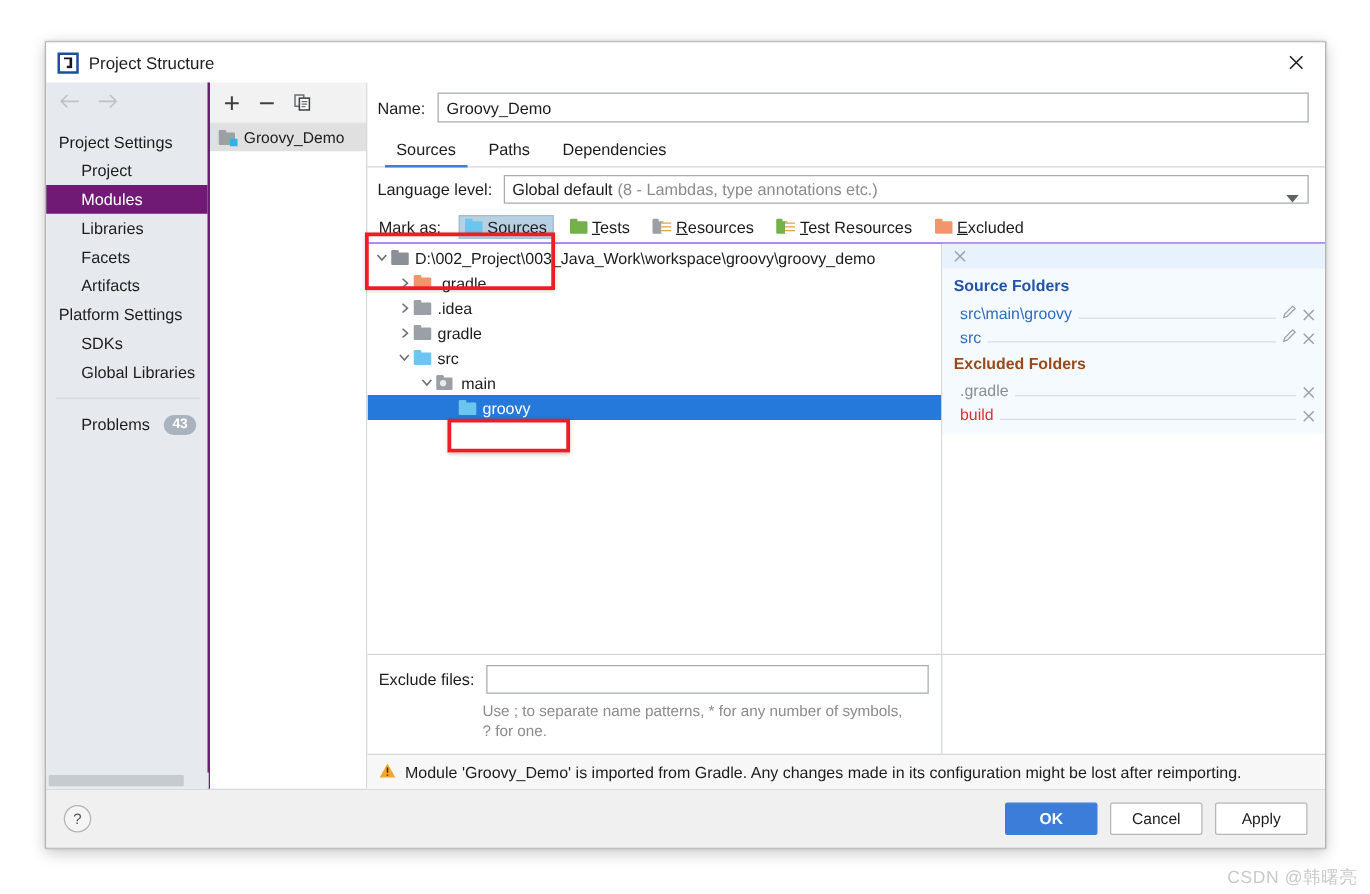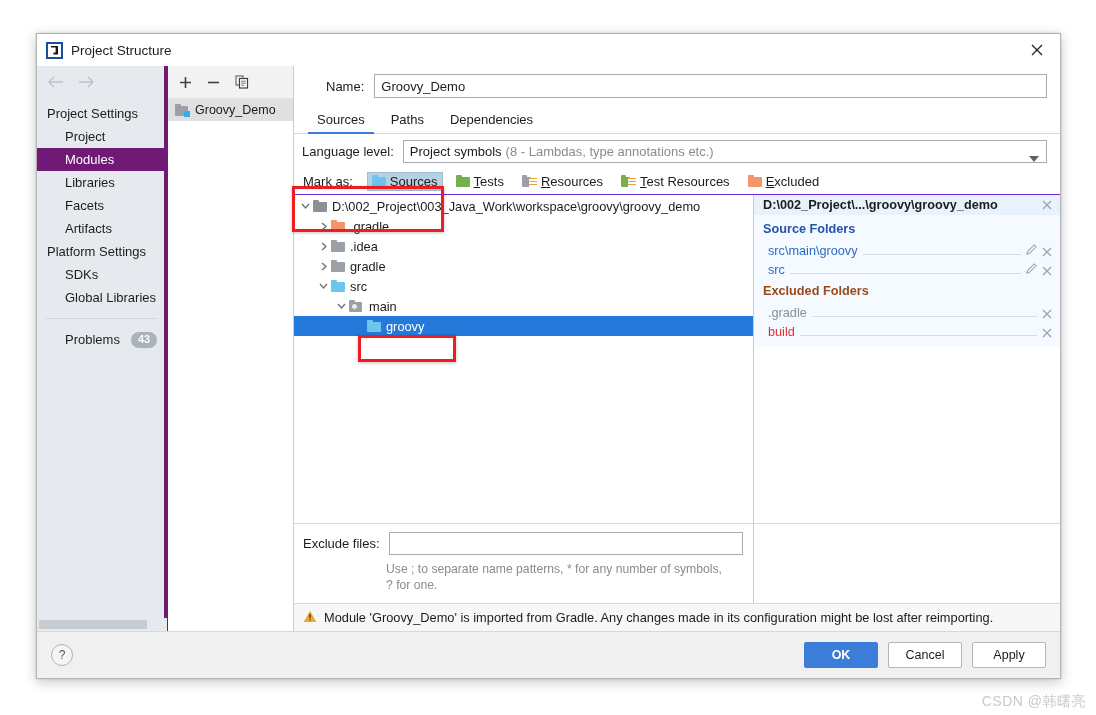--- a/index.html
+++ b/index.html
@@ -48,21 +48,21 @@
   }
   #close-btn svg { display:block; }
 
   
   #body-split { flex: 1 1 auto; display: flex; min-height: 0; background: #ffffff; }
 
   
   #sidebar {
     width: 131px; flex: 0 0 131px;
     background: #e6eaee;
-    border-right: 4px solid #701a75;
+    border-right: 2px solid #701a75;
     display: flex; flex-direction: column;
     position: relative;
   }
   #side-nav {
     height: 33px; flex: 0 0 33px;
     display: flex; align-items: center; padding-left: 10px; gap: 14px;
   }
   .nav-arrow { cursor: default; opacity: .55; }
   #side-list { flex: 1 1 auto; padding-top: 3px; }
   .side-item {
@@ -117,21 +117,21 @@
   
   #main {
     flex: 1 1 auto; min-width: 0;
     background: #ffffff;
     display: flex; flex-direction: column;
     position: relative;
   }
 
   #name-row {
     height: 40px; flex: 0 0 40px;
-    display: flex; align-items: center; padding: 0 13px 0 8px; gap: 10px; margin-left: 24px;
+    display: flex; align-items: center; padding: 0 13px 0 8px; gap: 10px;
   }
   #name-label { font-size: 13px; color: #1c1c1c; }
   #name-input {
     flex: 1 1 auto; height: 24px;
     border: 1px solid #a5acb2; background: #ffffff;
     font-size: 13px; color: #1c1c1c; padding: 0 6px;
     font-family: "Liberation Sans", sans-serif;
   }
 
   #tabs {
@@ -434,21 +434,21 @@
 
       <div id="tabs">
         <div class="tab active"><span>Sources</span></div>
         <div class="tab"><span>Paths</span></div>
         <div class="tab"><span>Dependencies</span></div>
       </div>
 
       <div id="lang-row">
         <span id="lang-label">Language level:</span>
         <div id="lang-combo">
-          <span id="lang-combo-value">Project symbols</span>
+          <span id="lang-combo-value">Global default</span>
           <span id="lang-combo-hint">(8 - Lambdas, type annotations etc.)</span>
           <span id="lang-arrow">
             <svg width="10" height="6" viewBox="0 0 10 6">
                 <path d="M0 0 L5 6 L10 0 Z" fill="#5e6368"></path>
               </svg>
           </span>
         </div>
       </div>
 
       <div id="markas-row">
@@ -567,21 +567,20 @@
           <div class="tree-row selected" style="padding-left:58px;">
             <span class="twisty"></span>
             <span class="fi blue"></span>
             <span class="tree-label">groovy</span>
           </div>
         </div>
 
         <div id="rootpanel">
 
           <div id="root-path-row">
-            <span class="path">D:\002_Project\...\groovy\groovy_demo</span>
             <span class="rm-x">
               <svg width="10" height="10" viewBox="0 0 10 10">
                   <path d="M1 1 L9 9 M9 1 L1 9" stroke="#9aa2aa" stroke-width="1.2"></path>
                 </svg>
             </span>
           </div>
 
           <div id="root-body">
 
             <div class="sec-title src">Source Folders</div>

